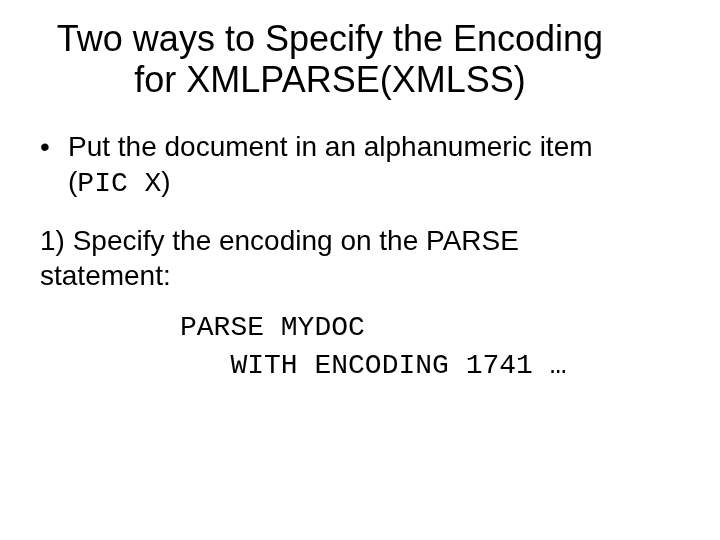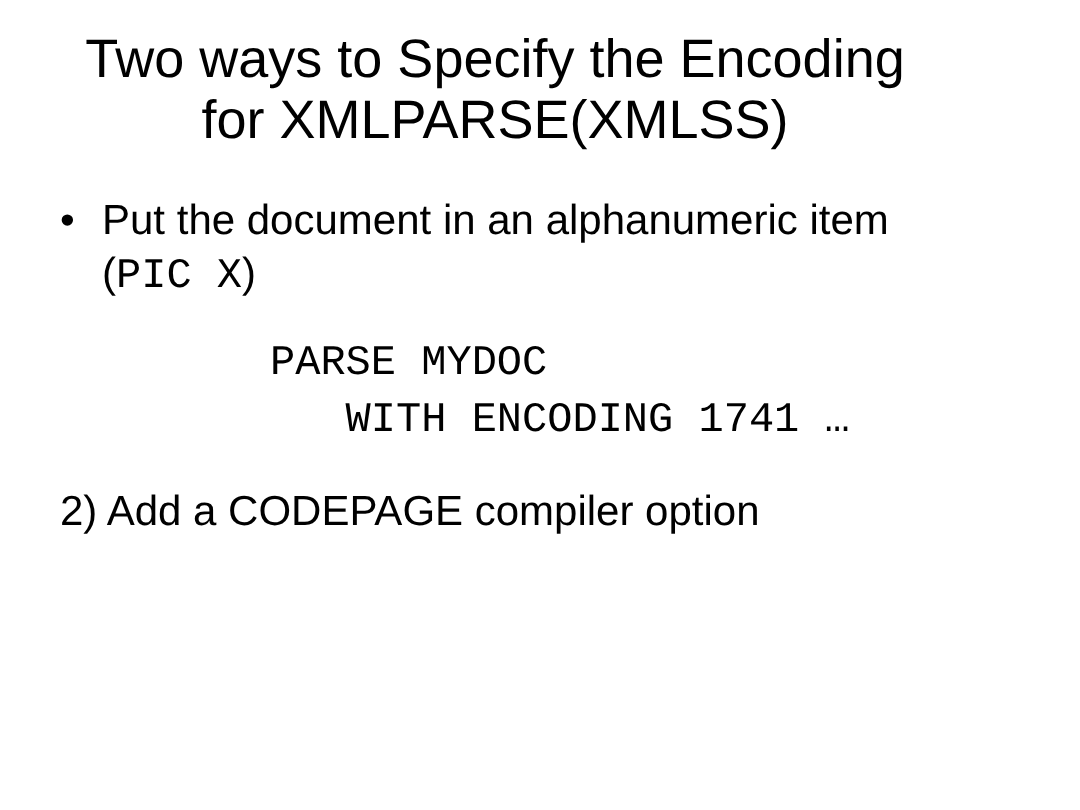--- a/index.html
+++ b/index.html
@@ -63,19 +63,19 @@
 <body>
 
 <div class="slide">
 
   <h1 class="title">Two ways to Specify the Encoding for XMLPARSE(XMLSS)</h1>
 
   <p class="bullet">
     <span>Put the document in an alphanumeric item (</span><span class="mono">PIC X</span><span>)</span>
   </p>
 
+  <p class="num-item">1) Specify the encoding on the PARSE statement:</p>
 
   <div class="code-block">PARSE MYDOC
    WITH ENCODING 1741 …</div>
 
-  <p class="num-item-2">2) Add a CODEPAGE compiler option</p>
 
 </div>
 
 </body></html>

